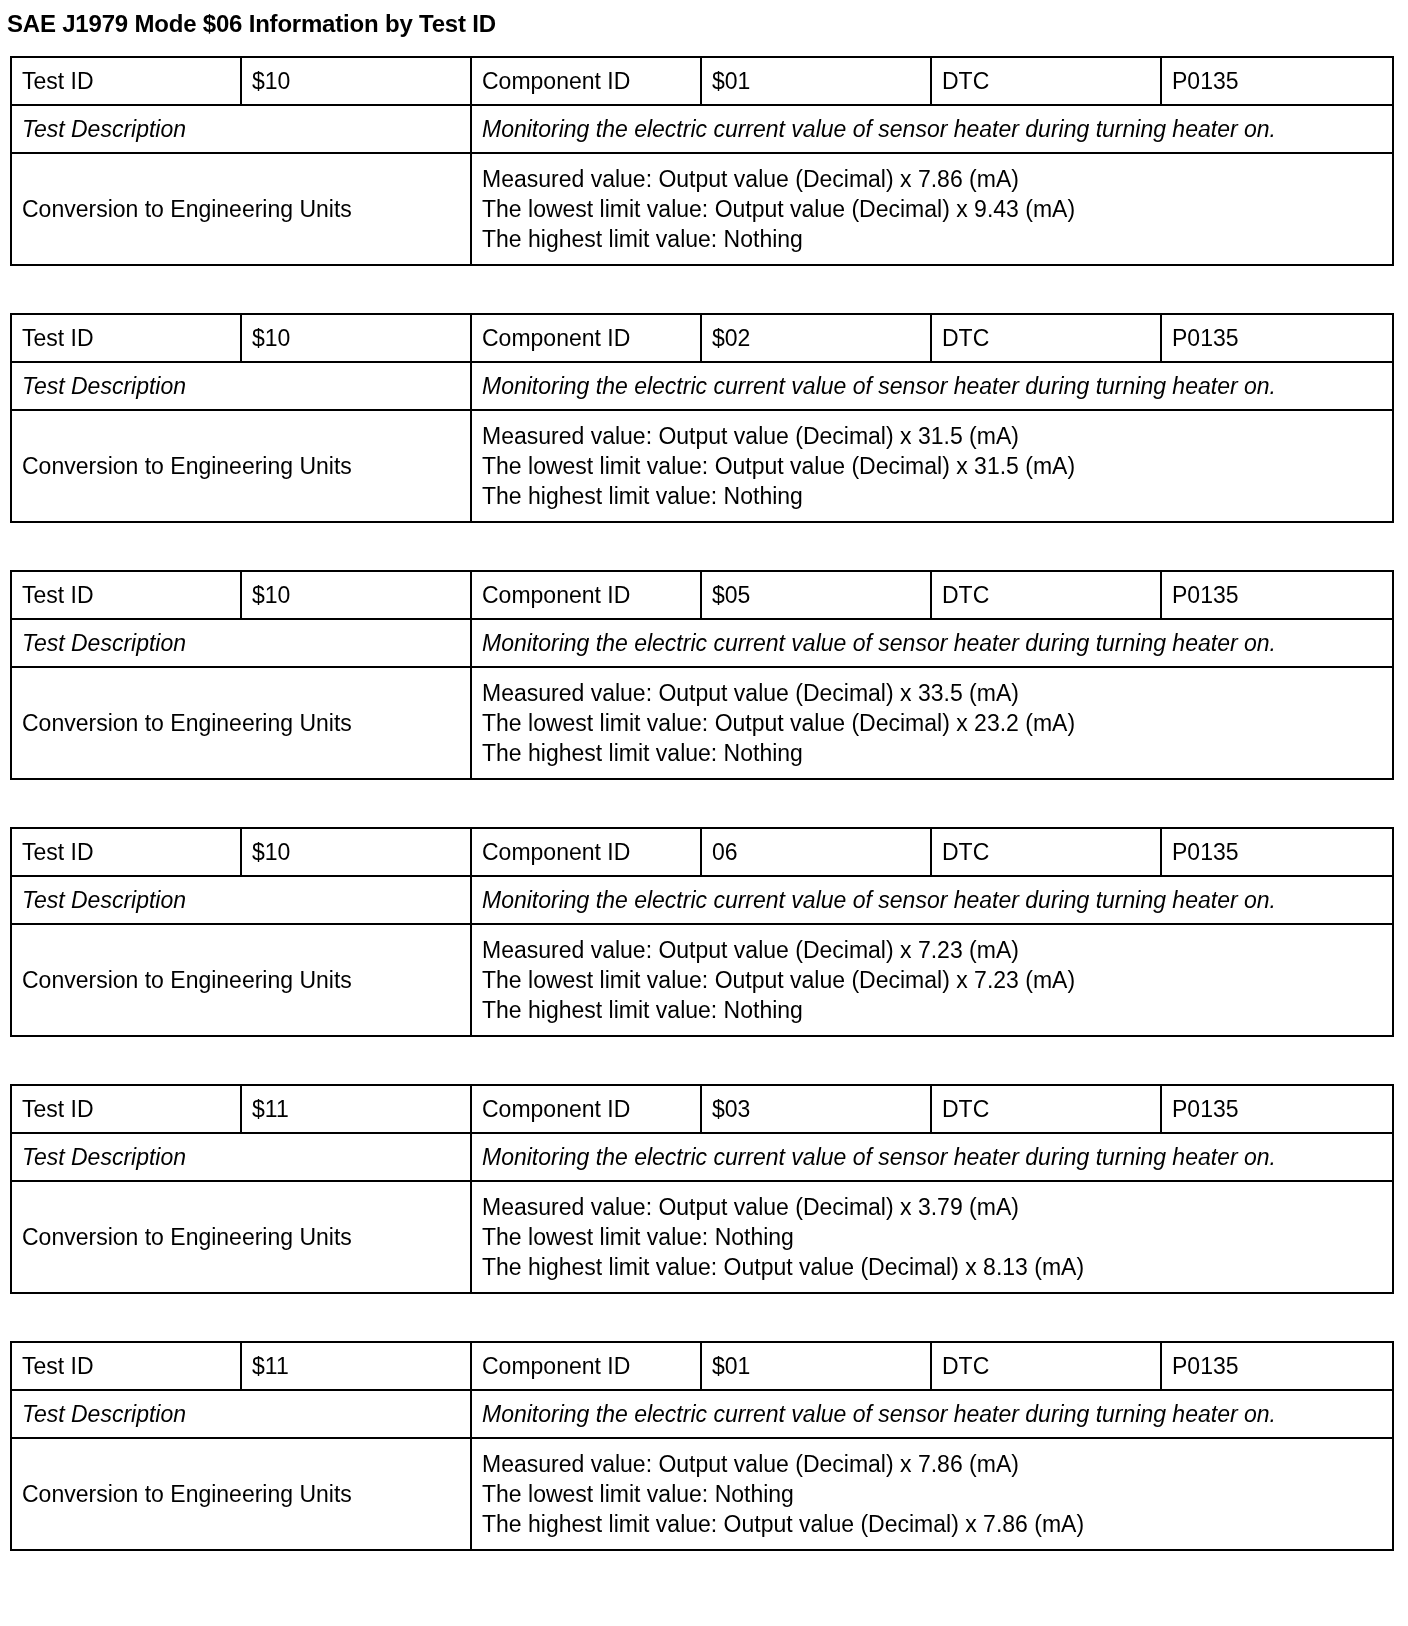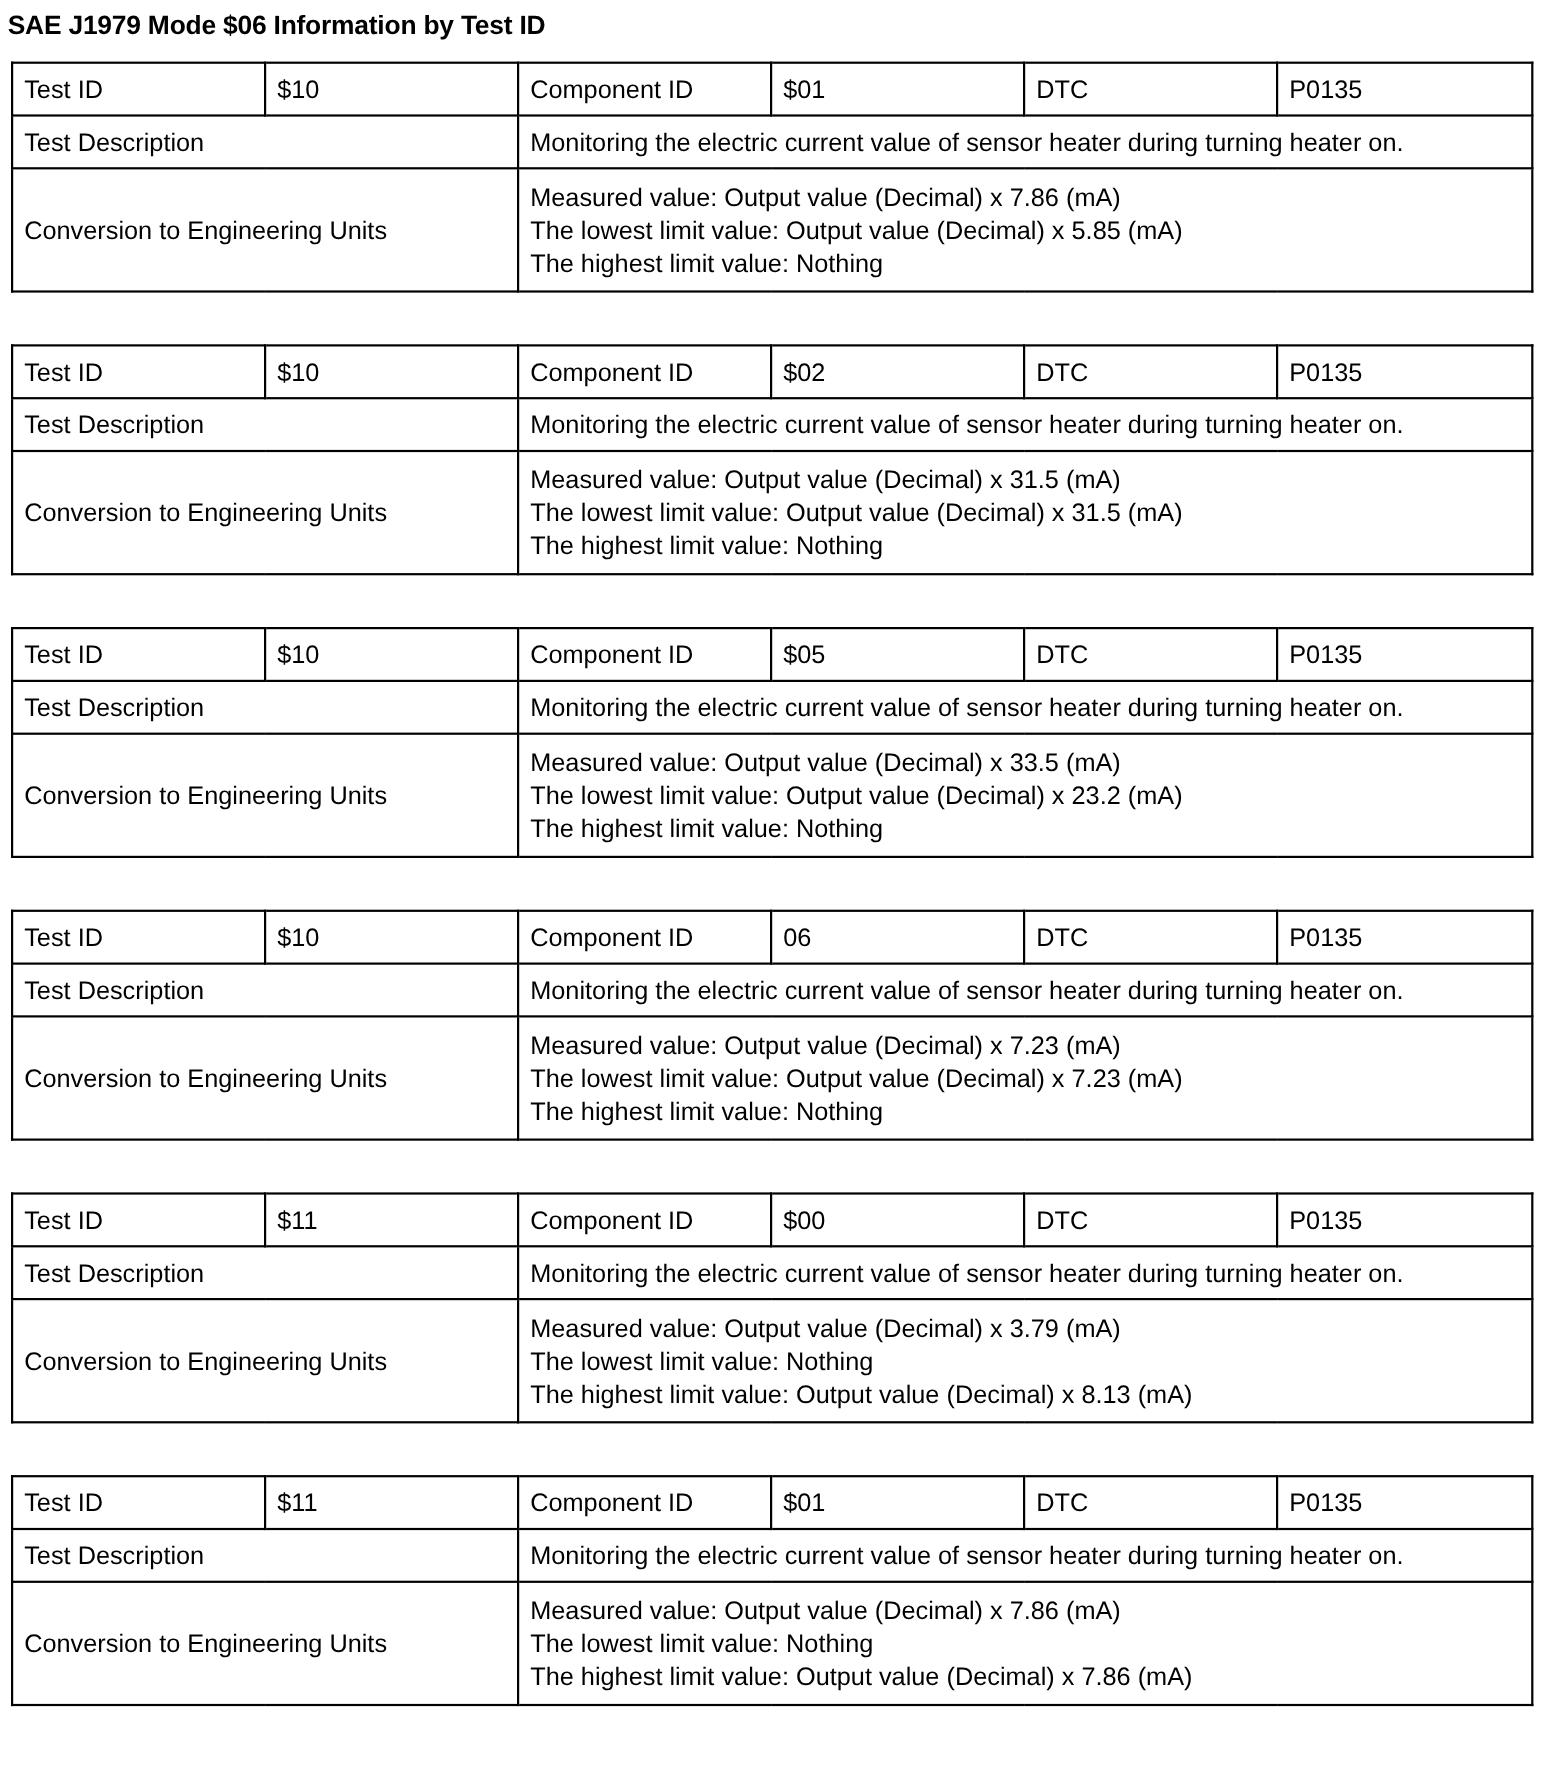--- a/index.html
+++ b/index.html
@@ -5,21 +5,21 @@
   html, body { margin: 0; padding: 0; background: #ffffff; }
   body { width: 1408px; height: 1626px; position: relative; overflow: hidden;
          font-family: "Liberation Sans", sans-serif; color: #000; }
   h1 { position: absolute; left: 7px; top: 2px; margin: 0; font-size: 24px; font-weight: bold;
        letter-spacing: -0.2px; line-height: 44px; }
   .mtable { position: absolute; left: 10px; width: 1382px; border-collapse: collapse;
             table-layout: fixed; border: 2px solid #000; }
   .mtable td { border: 2px solid #000; padding: 0 10px; font-size: 23px; line-height: 30px;
                vertical-align: middle; white-space: nowrap; }
   .mtable tr.r1 td { height: 46px; }
-  .mtable tr.r2 td { height: 46px; }
+  .mtable tr.r2 td { height: 46px; font-style: italic; }
   .mtable tr.r3 td { height: 106px; padding-top: 2px; padding-bottom: 2px; margin-left: 11px; }
   .line { display: block; }
 </style>
 </head>
 <body>
 
 <h1>SAE J1979 Mode $06 Information by Test ID</h1>
 
 <div id="tables-container">
     <table class="mtable" style="top: 56px;">
@@ -41,21 +41,21 @@
       <td>P0135</td>
     </tr>
     <tr class="r2">
       <td colspan="2">Test Description</td>
       <td colspan="4">Monitoring the electric current value of sensor heater during turning heater on.</td>
     </tr>
     <tr class="r3">
       <td colspan="2">Conversion to Engineering Units</td>
       <td colspan="4">
         <span class="line">Measured value: Output value (Decimal) x 7.86 (mA)</span>
-        <span class="line">The lowest limit value: Output value (Decimal) x 5.85 (mA)</span>
+        <span class="line">The lowest limit value: Output value (Decimal) x 9.43 (mA)</span>
         <span class="line">The highest limit value: Nothing</span>
       </td>
     </tr>
   </tbody>
     </table>
     <table class="mtable" style="top: 313px;">
     <colgroup>
       <col style="width:230px">
         <col style="width:230px">
         <col style="width:230px">
@@ -157,21 +157,21 @@
         <col style="width:230px">
       <col style="width:230px">
         <col style="width:230px">
         <col style="width:232px">
     </colgroup>
     <tbody>
         <tr class="r1">
       <td>Test ID</td>
       <td>$11</td>
       <td>Component ID</td>
-      <td>$00</td>
+      <td>$03</td>
       <td>DTC</td>
       <td>P0135</td>
     </tr>
     <tr class="r2">
       <td colspan="2">Test Description</td>
       <td colspan="4">Monitoring the electric current value of sensor heater during turning heater on.</td>
     </tr>
     <tr class="r3">
       <td colspan="2">Conversion to Engineering Units</td>
       <td colspan="4">

